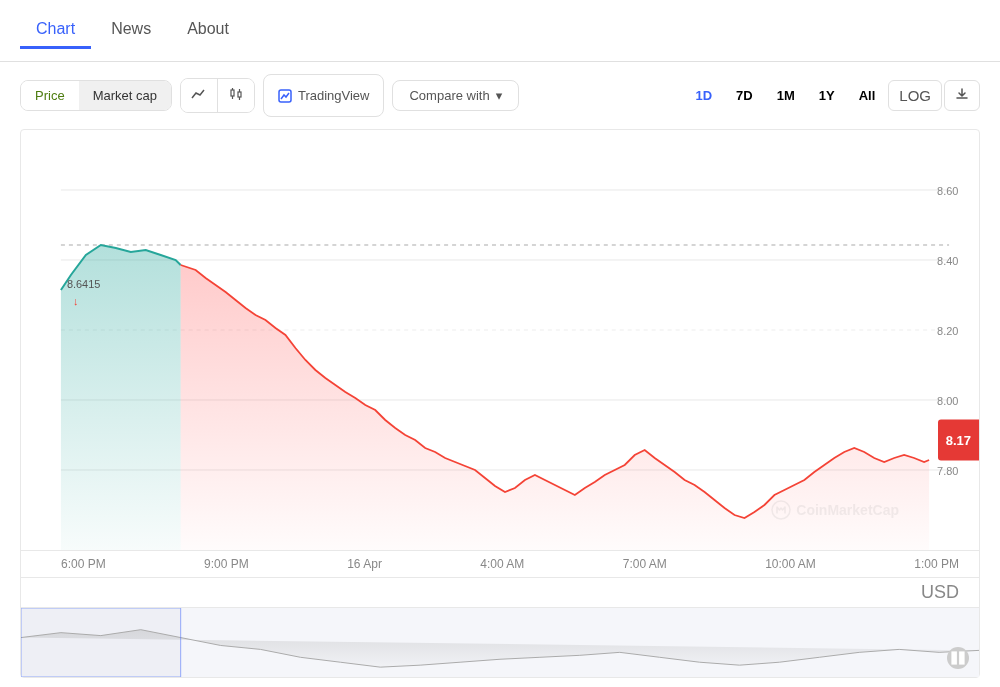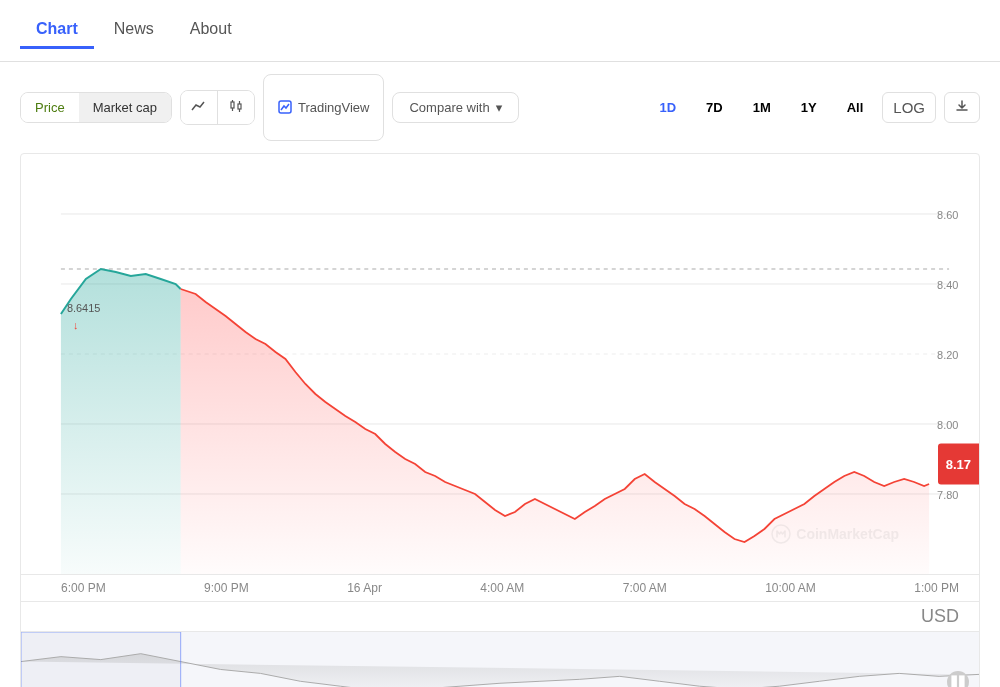--- a/index.html
+++ b/index.html
@@ -32,21 +32,21 @@
       cursor: pointer;
       color: #555;
       border-bottom: 3px solid transparent;
       margin-right: 4px;
       font-weight: 400;
     }
 
     .nav-tab.active {
       color: #3861fb;
       border-bottom: 3px solid #3861fb;
-      font-weight: 700;
+      font-weight: 400;
     }
 
     
     .toolbar {
       display: flex;
       align-items: center;
       padding: 12px 20px;
       gap: 8px;
       flex-wrap: wrap;
     }
@@ -82,23 +82,23 @@
       color: #555;
       border-left: 1px solid #e0e0e0;
     }
 
     .btn-icon:first-child {
       border-left: none;
     }
 
     .tradingview-btn {
       display: flex;
-      align-items: flex-start;
+      align-items: center;
       gap: 6px;
-      padding: 25px 14px;
+      padding: 13px 14px;
       border: 1px solid #e0e0e0;
       border-radius: 8px;
       font-size: 13px;
       cursor: pointer;
       background: #fff;
       color: #555;
       font-weight: 500;
     }
 
     .compare-btn {
@@ -112,21 +112,21 @@
       cursor: pointer;
       background: #fff;
       color: #555;
       font-weight: 500;
     }
 
     .time-group {
       display: flex;
       align-items: center;
       margin-left: auto;
-      gap: 8px;
+      gap: 2px;
     }
 
     .time-btn {
       padding: 6px 10px;
       font-size: 13px;
       cursor: pointer;
       background: #fff;
       border: 1px solid transparent;
       border-radius: 6px;
       color: #000000;

